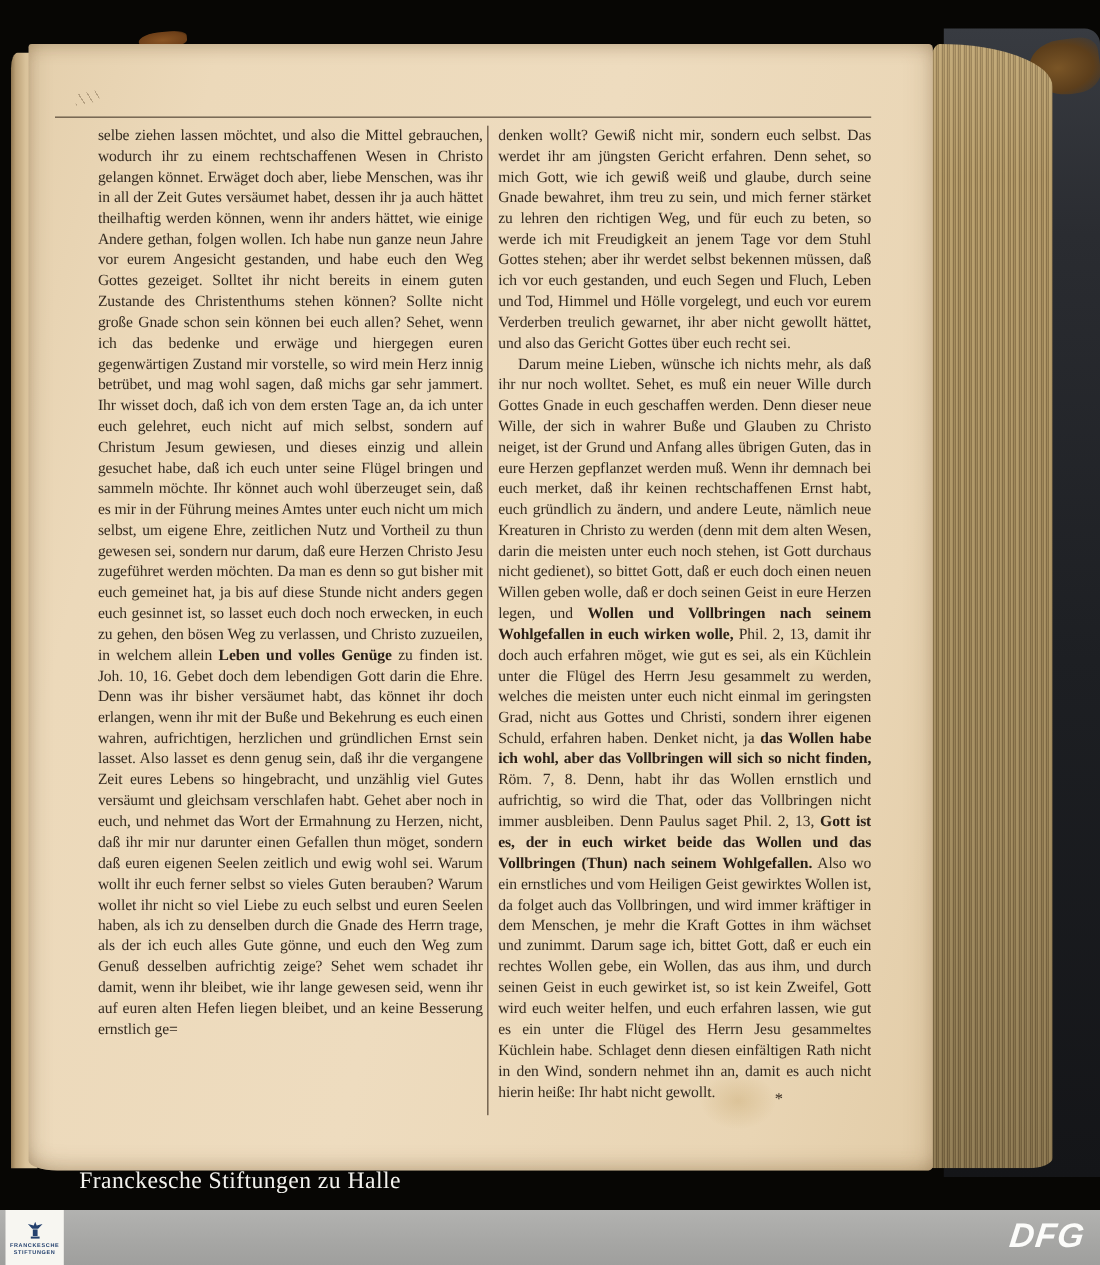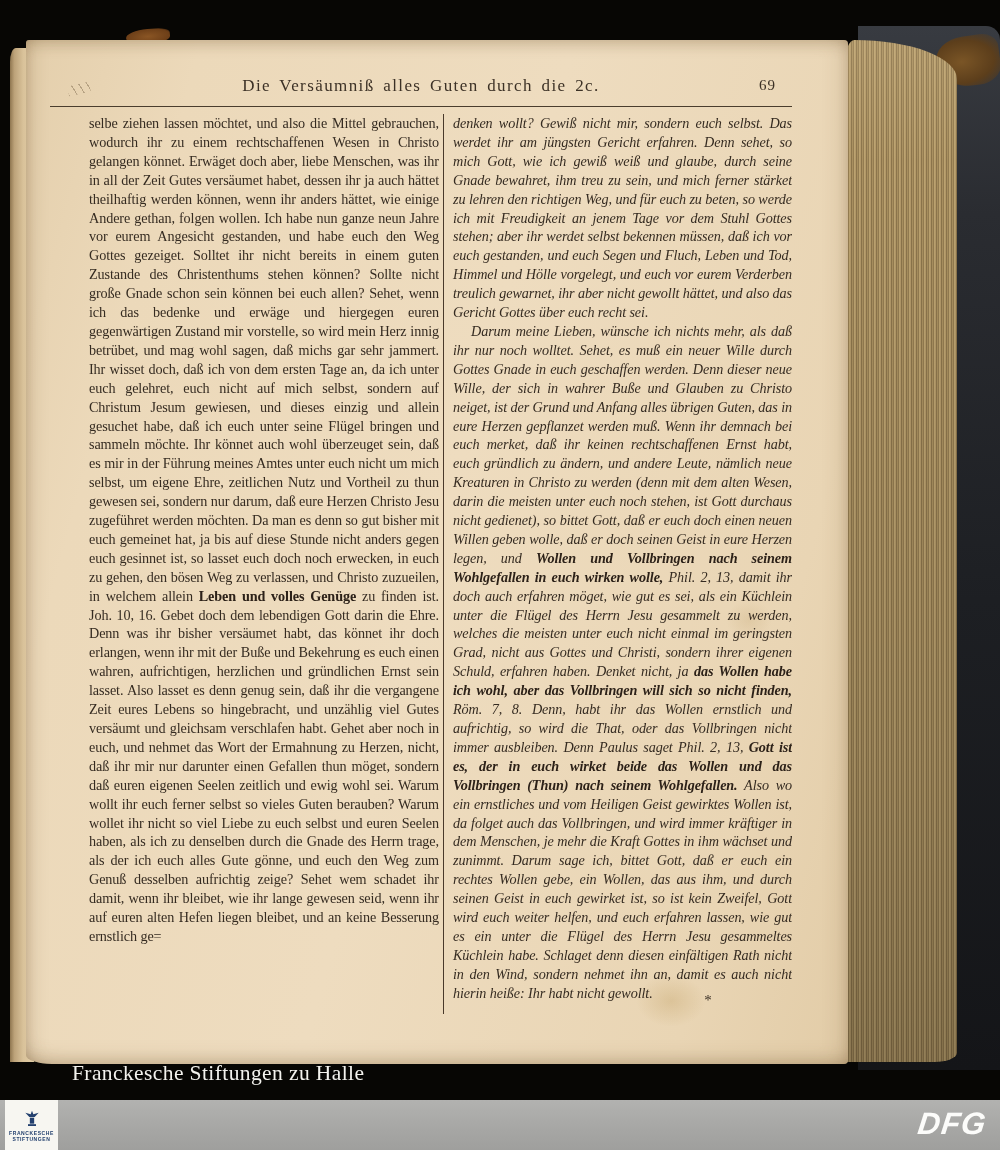--- a/index.html
+++ b/index.html
@@ -90,21 +90,21 @@
   
   .columns{
     position:absolute;left:24px;top:74px;width:742px;height:900px;
     display:flex;overflow:hidden;
     color:#352b21;
     font-size:14.2px;line-height:18.9px;text-align:justify;
     letter-spacing:-0.1px;
   }
   .col{overflow:hidden;}
   .col-left{width:350px;margin-left:39px;}
-  .col-right{flex:1;margin-left:4px;border-left:1px solid #49392a;padding-left:9px;font-style:italic;}
+  .col-right{flex:1;margin-left:4px;border-left:1px solid #49392a;padding-left:9px;}
   .columns p{margin:0;}
   .columns p.indent{text-indent:18px;}
   .columns b{font-weight:bold;color:#2c2118;}
   .footnote-star{
     position:absolute;left:672px;top:952px;width:20px;
     color:#3c3126;font-size:15px;text-align:center;
   }
 
   
   .footer-bar{
@@ -143,24 +143,20 @@
   <div class="cover-corner-leather"></div>
   <div class="fore-edge"></div>
   <div class="left-page-edges"></div>
   <div class="spine-fragment"></div>
 
   <div class="page">
     <div class="stain stain-1"></div>
     <div class="stain stain-2"></div>
     <div class="pencil-mark"></div>
 
-    <div class="running-head">
-      <div class="head-title">Die Versäumniß alles Guten durch die 2c.</div>
-      <div class="head-pagenum">69</div>
-    </div>
     <div class="head-rule"></div>
 
     <div class="columns">
       <div class="col col-left">
           <p><span>selbe ziehen lassen möchtet, und also die Mittel gebrauchen, wodurch ihr zu einem rechtschaffenen Wesen in Christo gelangen könnet. Erwäget doch aber, liebe Menschen, was ihr in all der Zeit Gutes versäumet habet, dessen ihr ja auch hättet theilhaftig werden können, wenn ihr anders hättet, wie einige Andere gethan, folgen wollen. Ich habe nun ganze neun Jahre vor eurem Angesicht gestanden, und habe euch den Weg Gottes gezeiget. Solltet ihr nicht bereits in einem guten Zustande des Christenthums stehen können? Sollte nicht große Gnade schon sein können bei euch allen? Sehet, wenn ich das bedenke und erwäge und hiergegen euren gegenwärtigen Zustand mir vorstelle, so wird mein Herz innig betrübet, und mag wohl sagen, daß michs gar sehr jammert. Ihr wisset doch, daß ich von dem ersten Tage an, da ich unter euch gelehret, euch nicht auf mich selbst, sondern auf Christum Jesum gewiesen, und dieses einzig und allein gesuchet habe, daß ich euch unter seine Flügel bringen und sammeln möchte. Ihr könnet auch wohl überzeuget sein, daß es mir in der Führung meines Amtes unter euch nicht um mich selbst, um eigene Ehre, zeitlichen Nutz und Vortheil zu thun gewesen sei, sondern nur darum, daß eure Herzen Christo Jesu zugeführet werden möchten. Da man es denn so gut bisher mit euch gemeinet hat, ja bis auf diese Stunde nicht anders gegen euch gesinnet ist, so lasset euch doch noch erwecken, in euch zu gehen, den bösen Weg zu verlassen, und Christo zuzueilen, in welchem allein </span><b>Leben und volles Genüge</b><span> zu finden ist. Joh. 10, 16. Gebet doch dem lebendigen Gott darin die Ehre. Denn was ihr bisher versäumet habt, das könnet ihr doch erlangen, wenn ihr mit der Buße und Bekehrung es euch einen wahren, aufrichtigen, herzlichen und gründlichen Ernst sein lasset. Also lasset es denn genug sein, daß ihr die vergangene Zeit eures Lebens so hingebracht, und unzählig viel Gutes versäumt und gleichsam verschlafen habt. Gehet aber noch in euch, und nehmet das Wort der Ermahnung zu Herzen, nicht, daß ihr mir nur darunter einen Gefallen thun möget, sondern daß euren eigenen Seelen zeitlich und ewig wohl sei. Warum wollt ihr euch ferner selbst so vieles Guten berauben? Warum wollet ihr nicht so viel Liebe zu euch selbst und euren Seelen haben, als ich zu denselben durch die Gnade des Herrn trage, als der ich euch alles Gute gönne, und euch den Weg zum Genuß desselben aufrichtig zeige? Sehet wem schadet ihr damit, wenn ihr bleibet, wie ihr lange gewesen seid, wenn ihr auf euren alten Hefen liegen bleibet, und an keine Besserung ernstlich ge=</span></p>
         </div>
       <div class="col col-right">
           <p><span>denken wollt? Gewiß nicht mir, sondern euch selbst. Das werdet ihr am jüngsten Gericht erfahren. Denn sehet, so mich Gott, wie ich gewiß weiß und glaube, durch seine Gnade bewahret, ihm treu zu sein, und mich ferner stärket zu lehren den richtigen Weg, und für euch zu beten, so werde ich mit Freudigkeit an jenem Tage vor dem Stuhl Gottes stehen; aber ihr werdet selbst bekennen müssen, daß ich vor euch gestanden, und euch Segen und Fluch, Leben und Tod, Himmel und Hölle vorgelegt, und euch vor eurem Verderben treulich gewarnet, ihr aber nicht gewollt hättet, und also das Gericht Gottes über euch recht sei.</span></p>
           <p class="indent"><span>Darum meine Lieben, wünsche ich nichts mehr, als daß ihr nur noch wolltet. Sehet, es muß ein neuer Wille durch Gottes Gnade in euch geschaffen werden. Denn dieser neue Wille, der sich in wahrer Buße und Glauben zu Christo neiget, ist der Grund und Anfang alles übrigen Guten, das in eure Herzen gepflanzet werden muß. Wenn ihr demnach bei euch merket, daß ihr keinen rechtschaffenen Ernst habt, euch gründlich zu ändern, und andere Leute, nämlich neue Kreaturen in Christo zu werden (denn mit dem alten Wesen, darin die meisten unter euch noch stehen, ist Gott durchaus nicht gedienet), so bittet Gott, daß er euch doch einen neuen Willen geben wolle, daß er doch seinen Geist in eure Herzen legen, und </span><b>Wollen und Vollbringen nach seinem Wohlgefallen in euch wirken wolle,</b><span> Phil. 2, 13, damit ihr doch auch erfahren möget, wie gut es sei, als ein Küchlein unter die Flügel des Herrn Jesu gesammelt zu werden, welches die meisten unter euch nicht einmal im geringsten Grad, nicht aus Gottes und Christi, sondern ihrer eigenen Schuld, erfahren haben. Denket nicht, ja </span><b>das Wollen habe ich wohl, aber das Vollbringen will sich so nicht finden,</b><span> Röm. 7, 8. Denn, habt ihr das Wollen ernstlich und aufrichtig, so wird die That, oder das Vollbringen nicht immer ausbleiben. Denn Paulus saget Phil. 2, 13, </span><b>Gott ist es, der in euch wirket beide das Wollen und das Vollbringen (Thun) nach seinem Wohlgefallen.</b><span> Also wo ein ernstliches und vom Heiligen Geist gewirktes Wollen ist, da folget auch das Vollbringen, und wird immer kräftiger in dem Menschen, je mehr die Kraft Gottes in ihm wächset und zunimmt. Darum sage ich, bittet Gott, daß er euch ein rechtes Wollen gebe, ein Wollen, das aus ihm, und durch seinen Geist in euch gewirket ist, so ist kein Zweifel, Gott wird euch weiter helfen, und euch erfahren lassen, wie gut es ein unter die Flügel des Herrn Jesu gesammeltes Küchlein habe. Schlaget denn diesen einfältigen Rath nicht in den Wind, sondern nehmet ihn an, damit es auch nicht hierin heiße: Ihr habt nicht gewollt.</span></p>
         </div>

